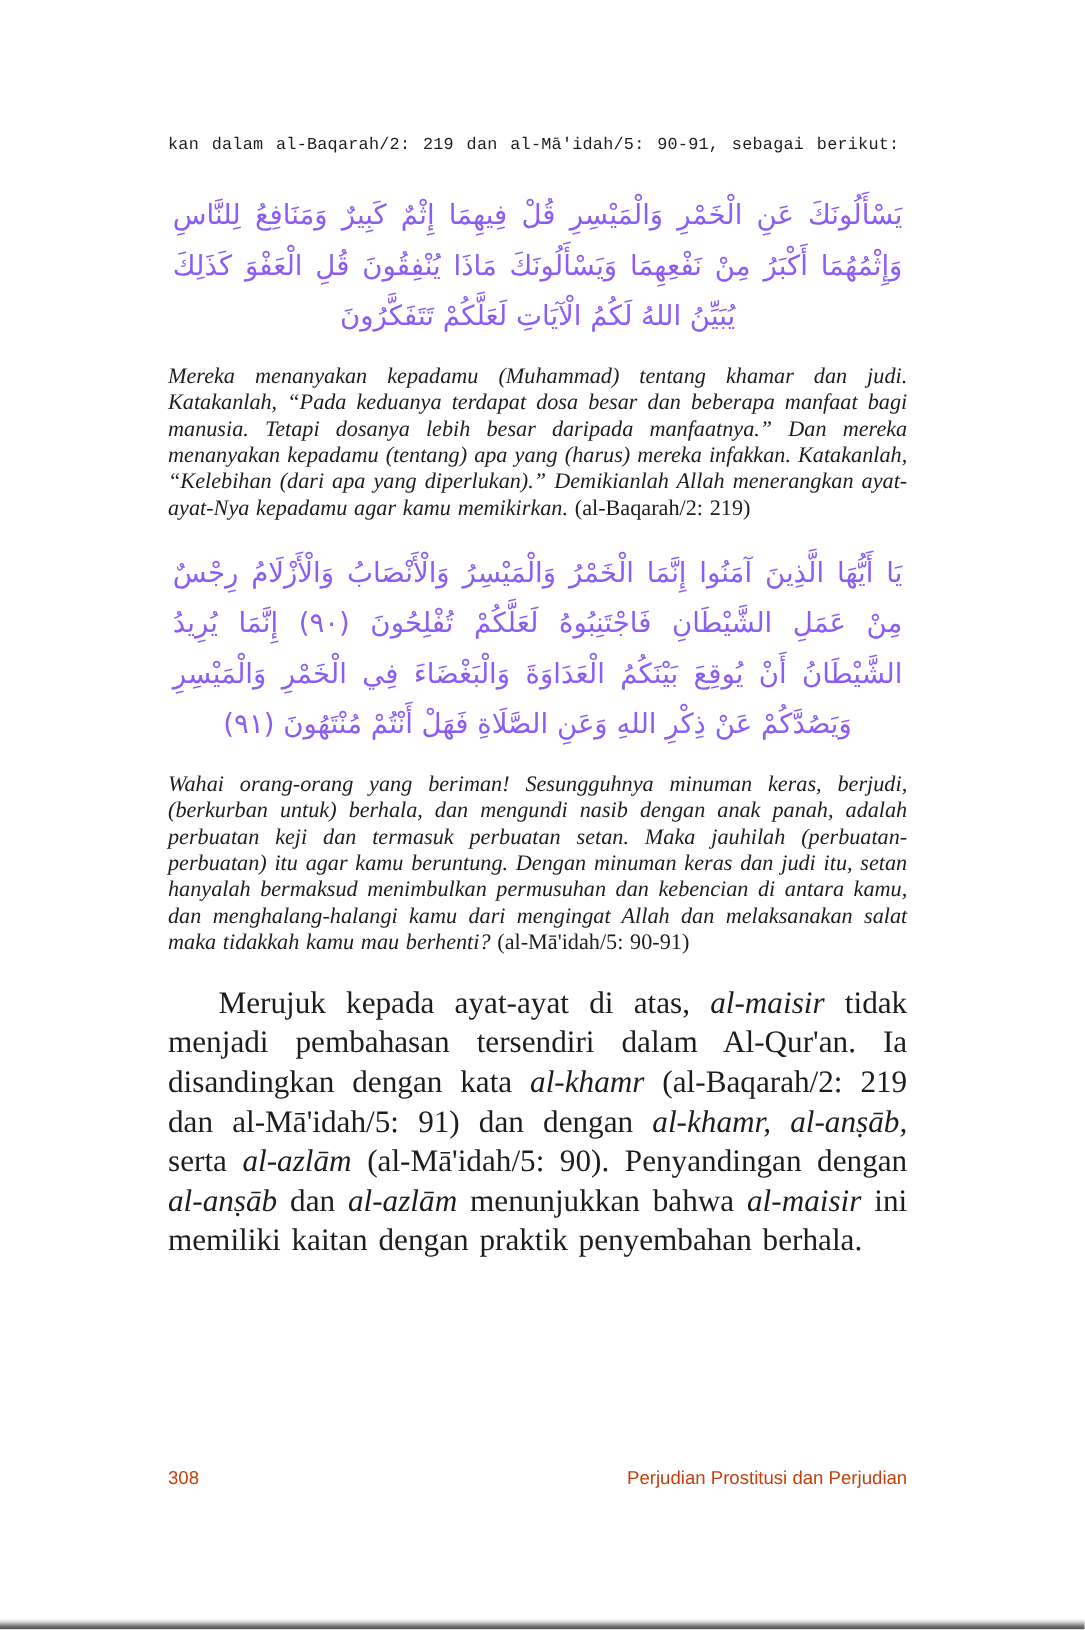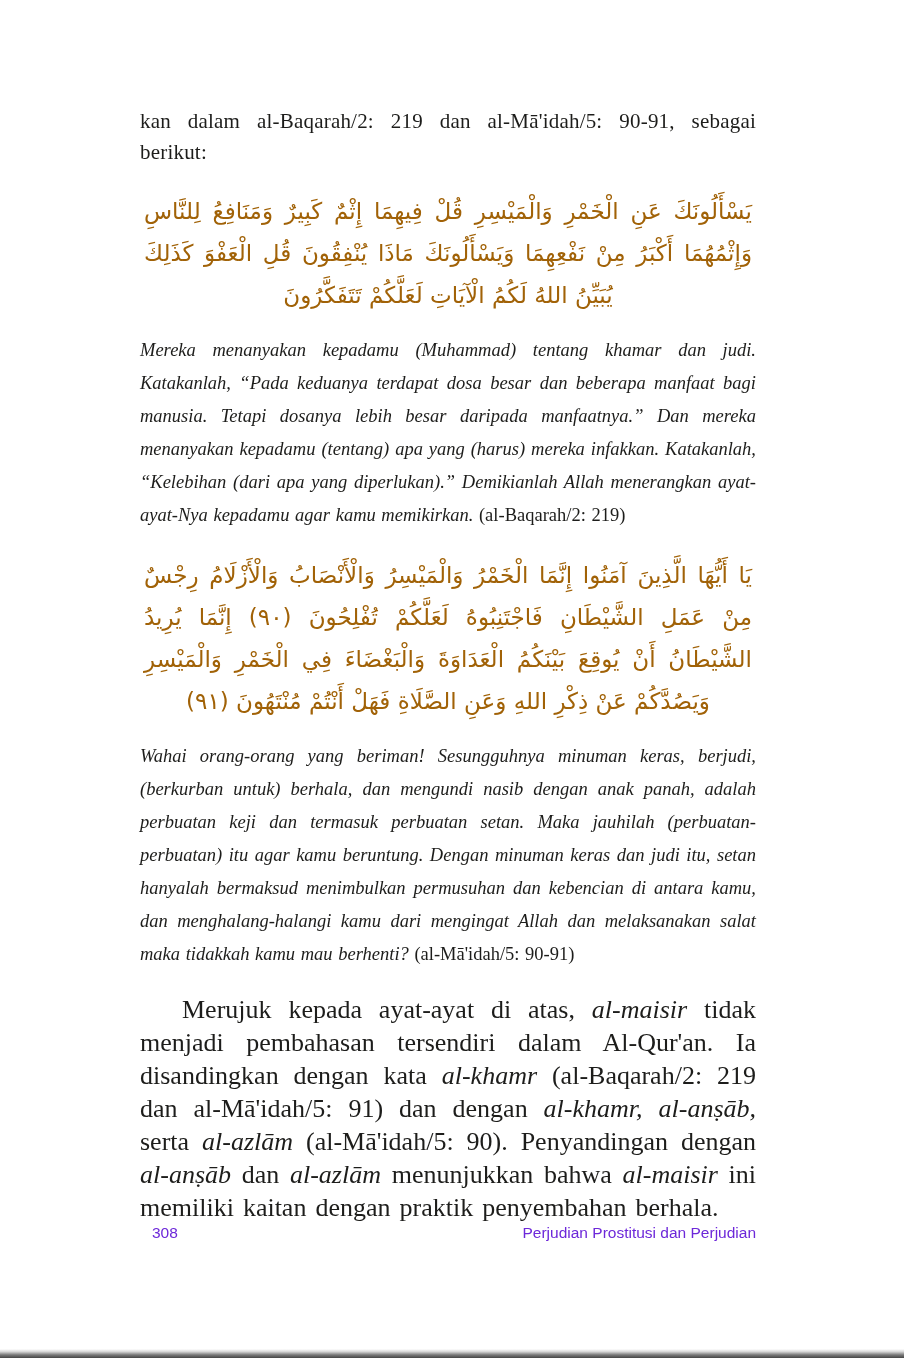--- a/index.html
+++ b/index.html
@@ -17,67 +17,68 @@
     color: #1d1d1b;
     overflow: hidden;
   }
   .content {
     position: absolute;
     top: 106px;
     left: 140px;
     width: 616px;
   }
   .intro {
-    font-size: 21px;
+    font-size: 14px;
     line-height: 31px;
     text-align: justify;
     word-spacing: 2px;
     letter-spacing: 0.2px;
+    font-family: Liberation Mono, monospace;
   }
   .arabic {
     direction: rtl;
     unicode-bidi: embed;
     font-family: "DejaVu Sans", sans-serif;
     font-size: 23px;
     line-height: 42px;
-    color: #a16207;
+    color: #8b5cf6;
     text-align: justify;
     text-align-last: center;
     margin-top: 22px;
     margin-bottom: 18px;
     padding: 0 4px;
   }
   .translation {
     font-size: 18.5px;
-    line-height: 33px;
+    line-height: 22px;
     text-align: justify;
     word-spacing: 1px;
     margin-bottom: 22px;
   }
   .translation i { font-style: italic; }
   .body-para {
     font-size: 26px;
     line-height: 33px;
     text-align: justify;
     text-indent: 42px;
     word-spacing: 2.5px;
     margin-top: 10px;
   }
   .body-para i { font-style: italic; }
   .footer {
     position: absolute;
-    left: 152px;
+    left: 140px;
     right: 148px;
     top: 1224px;
     display: flex;
     justify-content: space-between;
     align-items: baseline;
     font-family: "Liberation Sans", sans-serif;
     font-size: 15.5px;
-    color: #6d28d9;
+    color: #c2410c;
   }
   .page-edge {
     position: absolute;
     left: 0; right: 0; bottom: 0;
     height: 9px;
     background: linear-gradient(to bottom, #ffffff 0%, #d6d6d6 30%, #7a7a7a 65%, #454545 100%);
   }
 </style>
 </head>
 <body>

